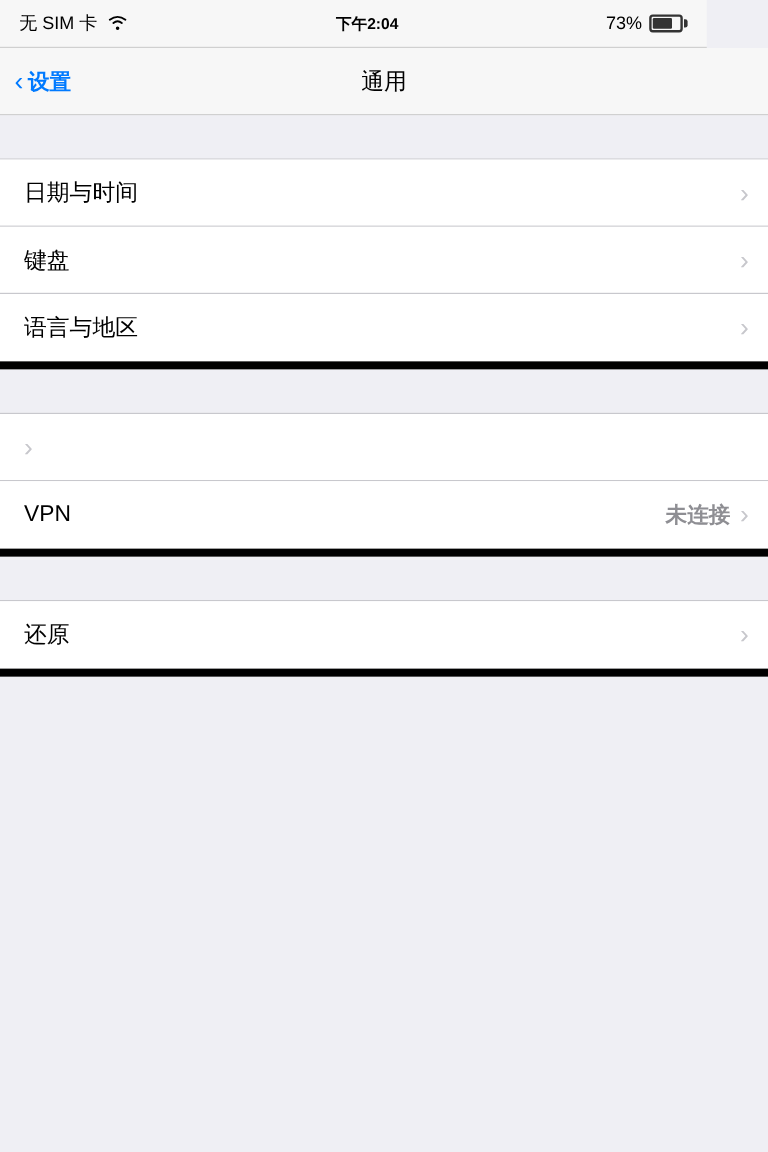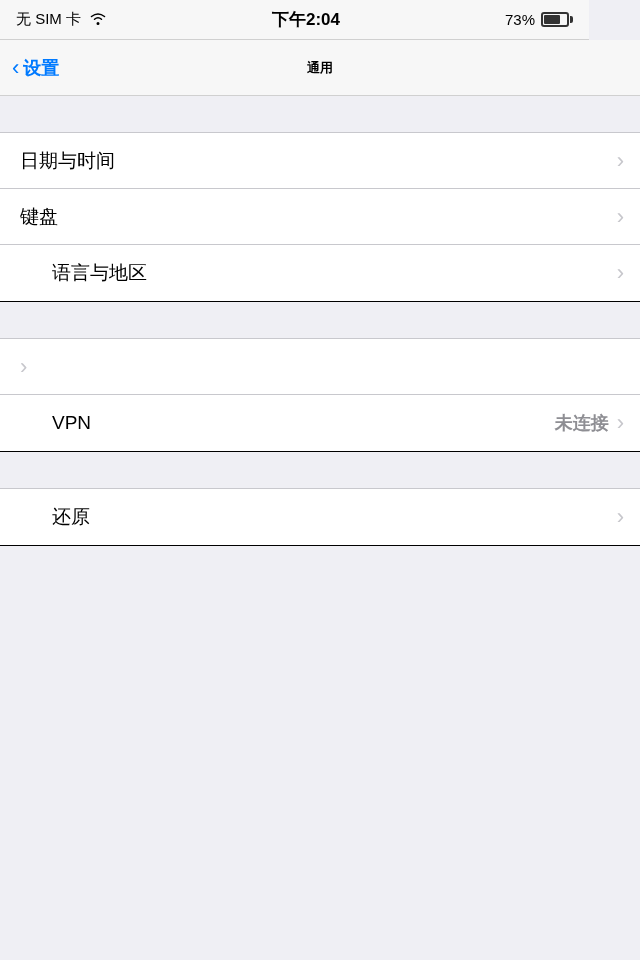--- a/index.html
+++ b/index.html
@@ -27,21 +27,21 @@
 
     .status-left {
       display: flex;
       align-items: center;
       gap: 8px;
       font-size: 15px;
       color: #000;
     }
 
     .status-center {
-      font-size: 17px;
+      font-size: 13px;
       font-weight: 600;
       color: #000;
     }
 
     .status-right {
       display: flex;
       align-items: center;
       gap: 6px;
       font-size: 15px;
       color: #000;
@@ -109,56 +109,55 @@
       color: #007aff;
     }
 
     .nav-back-text {
       font-size: 18px;
       color: #007aff;
       font-weight: bold;
     }
 
     .nav-title {
-      font-size: 13px;
-      font-weight: 700;
+      font-size: 19px;
+      font-weight: 400;
       color: #000;
     }
 
     
     .content {
       width: 640px;
     }
 
     .section-gap {
       height: 36px;
       background: #efeff4;
     }
 
     
     .list-group {
       background: #fff;
       border-top: 1px solid #c8c8cd;
-      border-bottom: 1px solid #000000;
+      border-bottom: 7px solid #000000;
     }
 
     .list-item {
       display: flex;
       align-items: center;
       justify-content: space-between;
       padding: 0 16px 0 20px;
       height: 56px;
       background: #fff;
       border-bottom: 1px solid #c8c8cd;
       cursor: pointer;
     }
 
     .list-item:last-child {
       border-bottom: none;
-      margin-left: 32px;
     }
 
     .list-item-left {
       display: flex;
       align-items: center;
     }
 
     .list-item-label {
       font-size: 19px;
       color: #000;

